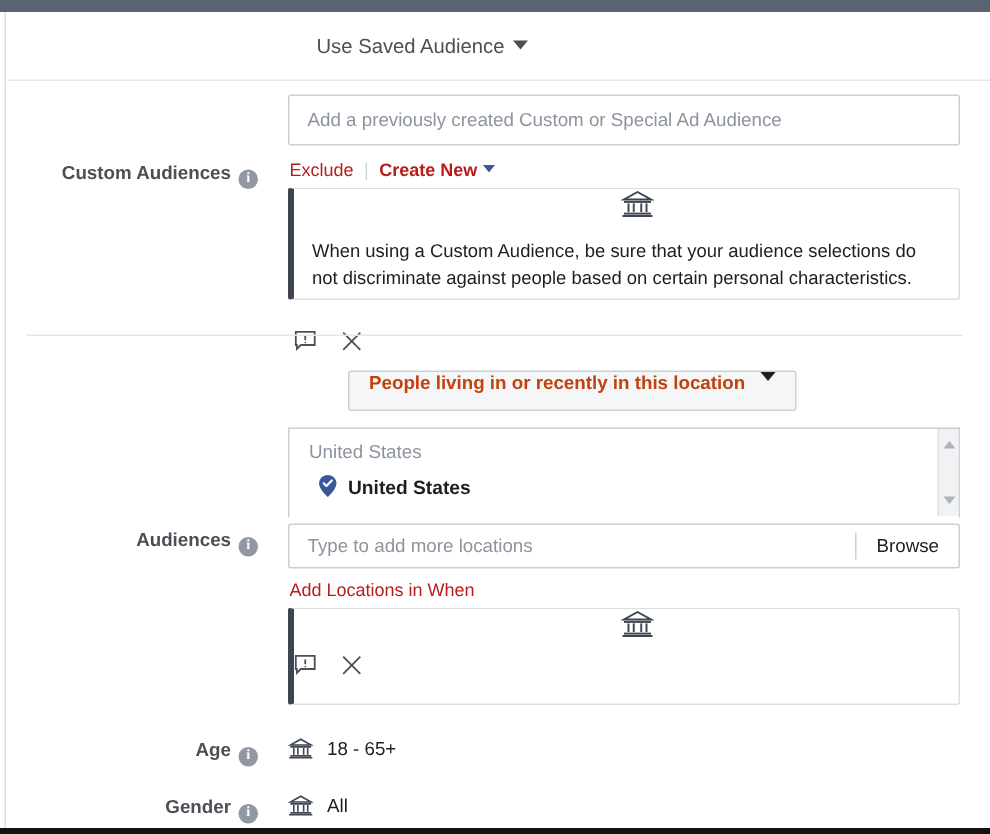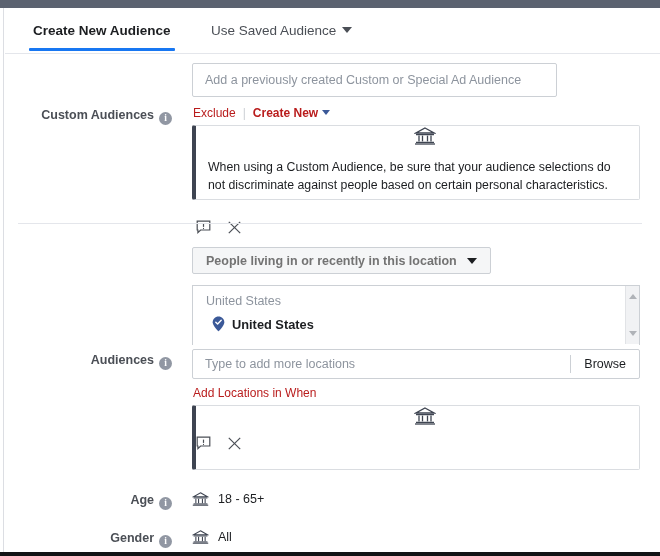--- a/index.html
+++ b/index.html
@@ -128,25 +128,26 @@
     padding:13px 14px 0 0;
   }
   .nbtn { cursor:pointer; line-height:0; }
 
   
   .pillbtn {
     position:absolute;
     background:#f5f6f7;
     border:1px solid #ccd0d5;
     border-radius:2px;
-    font-size:12.5px; font-weight:bold; color:#737373;
-    display:flex; align-items:center;
+    font-size:12.5px; font-weight:bold; color:#c2410c;
+    display:flex; align-items:flex-start;
     padding:0 13px;
     cursor:pointer;
     white-space:nowrap;
+    margin-left:40px;
   }
   .pillbtn .caret { border-top-color:#1c1e21; margin-left:10px; }
 
   
   #locbox {
     position:absolute;
     left:192px; top:285px; width:448px; height:60px;
     background:#ffffff;
     border:1px solid #ccd0d5;
     border-bottom:none;
@@ -178,29 +179,26 @@
   }
 </style>
 </head>
 <body>
 
 <div id="topbar"></div>
 <div id="leftrail"></div>
 <div id="bottombar"></div>
 
 <div id="tabs">
-  <div class="tab active">
-    <span>Create New Audience</span>
-  </div>
   <div class="tab saved">
     <span>Use Saved Audience</span><span class="caret"></span>
   </div>
 </div>
 
-<div class="textbox" style="left:192px; top:63px; width:365px; height:34px;">
+<div class="textbox" style="left:192px; top:63px; width:448px; height:34px;">
   <span>Add a previously created Custom or Special Ad Audience</span>
 </div>
 
 <div class="linkrow" style="left:193px; top:106px;">
   <span class="lnk">Exclude</span><span class="sep">|</span><span class="lnk strong">Create New</span><span class="lnkcaret"></span>
 </div>
 
 <div class="rowlabel" style="left:0px; top:108px; width:172px;">
   <span>Custom Audiences</span><i class="info-icon">i</i>
 </div>

